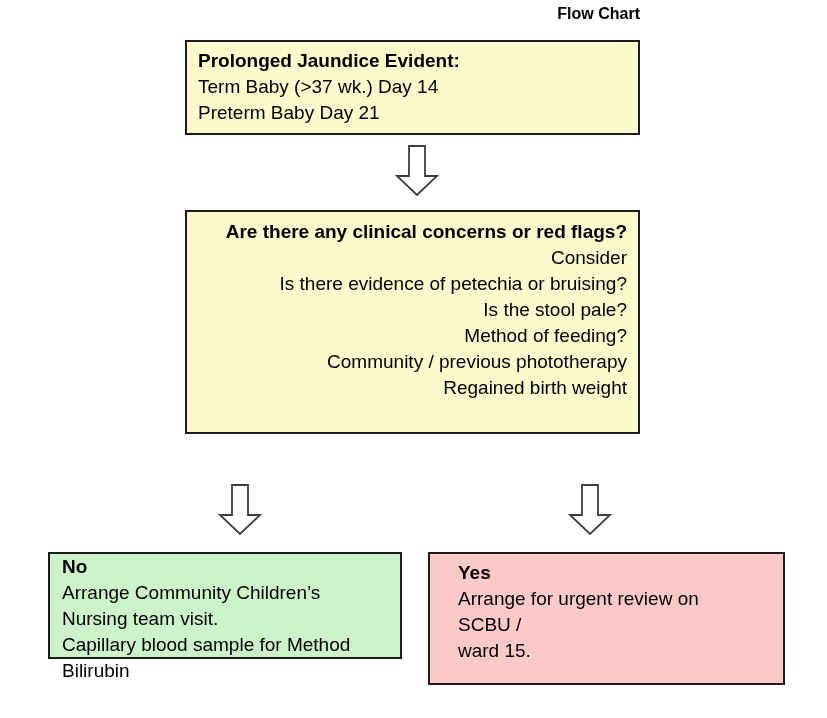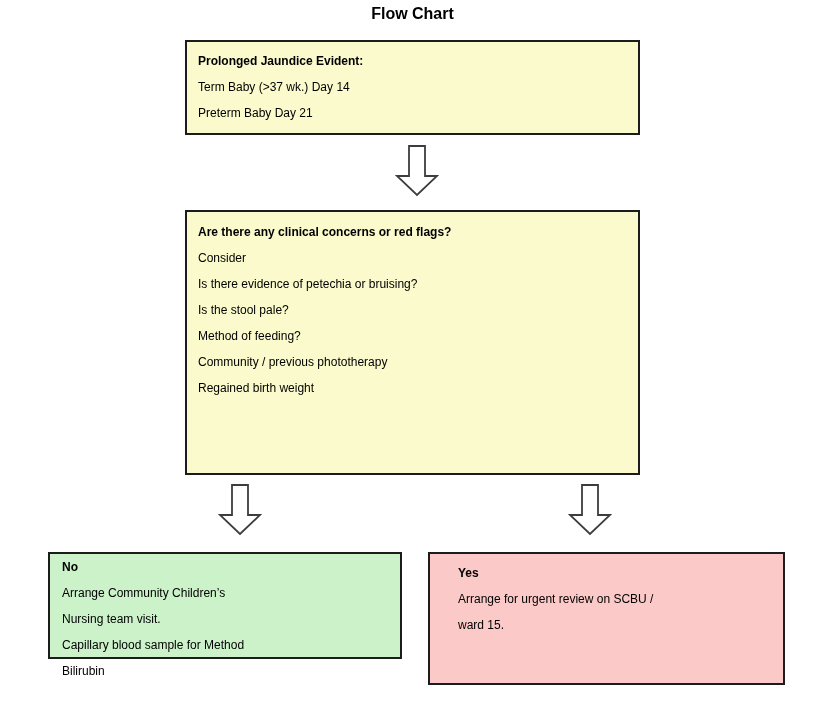--- a/index.html
+++ b/index.html
@@ -14,45 +14,46 @@
     height: 718px;
     background: #ffffff;
     overflow: hidden;
     color: var(--text, #000);
   }
   .chart-title {
     position: absolute;
     left: 185px;
     top: 5px;
     width: 455px;
-    text-align: center;
+    text-align: right;
     font-size: 16px;
     font-weight: bold;
     color: var(--text, #000);
   }
   .flow-box {
     position: absolute;
     box-sizing: border-box;
     border: 2px solid var(--box-border, #1c1c1c);
-    font-size: 12px;
+    font-size: 19px;
     line-height: 26px;
     color: var(--text, #000);
   }
   .flow-box .heading { font-weight: bold; }
   .box-start {
     left: 185px; top: 40px;
     width: 455px; height: 95px;
     background: var(--yellow-bg, #FBFACC);
     padding: 6px 11px;
   }
   .box-question {
     left: 185px; top: 210px;
-    width: 455px; height: 265px;
+    width: 455px; height: 224px;
     background: var(--yellow-bg, #FBFACC);
     padding: 7px 11px;
+    text-align: right;
   }
   .box-no {
     left: 48px; top: 552px;
     width: 354px; height: 107px;
     background: var(--green-bg, #CCF2CA);
     padding: 0 12px;
   }
   .box-yes {
     left: 428px; top: 552px;
     width: 357px; height: 133px;

